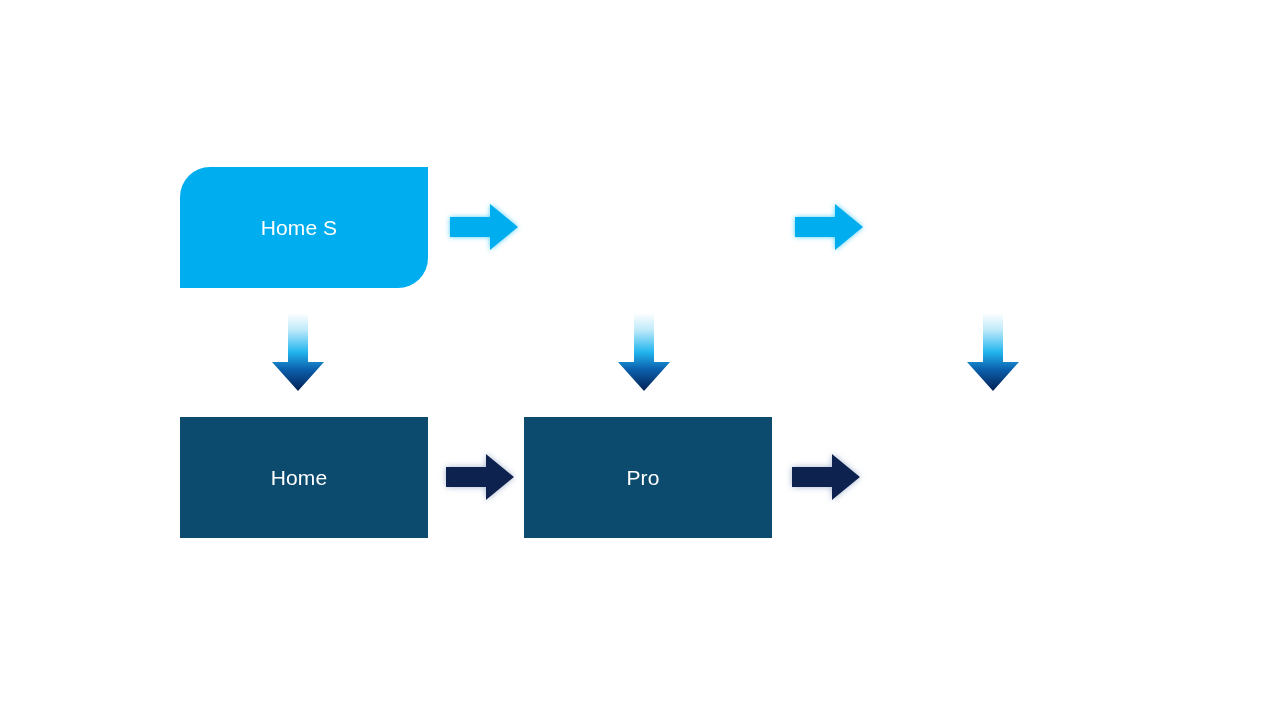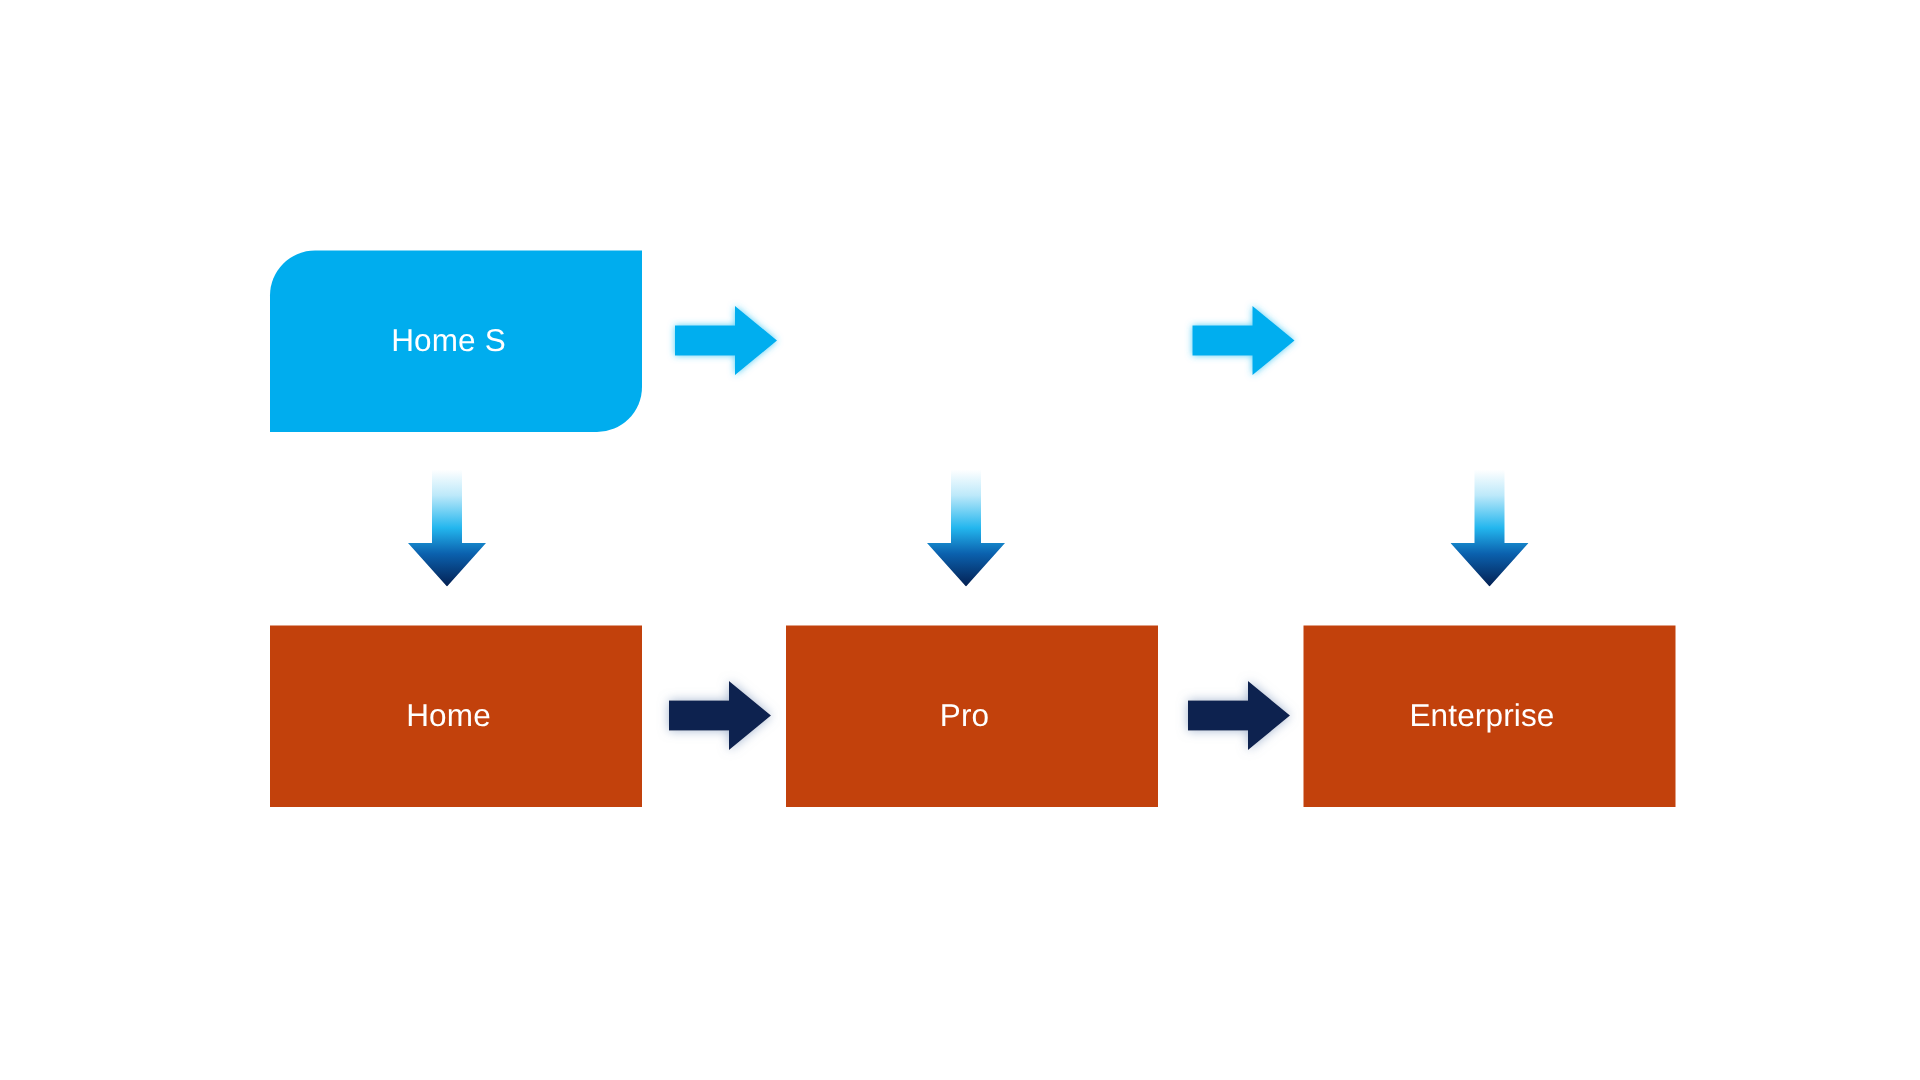--- a/index.html
+++ b/index.html
@@ -35,21 +35,21 @@
     box-sizing: border-box;
   }
 
   .node-service {
     background: #00ADEE;
     
     border-radius: 30px 0 30px 0;
   }
 
   .node-product {
-    background: #c2410c;
+    background: #0c4a6e;
     border-radius: 0;
   }
 
   .node-label {
     color: #ffffff;
     font-size: 21px;
     font-weight: 400;
     line-height: 1;
     letter-spacing: 0.1px;
     white-space: nowrap;
@@ -173,23 +173,20 @@
   </div>
 
   <div class="node node-product" style="left:140px; top:417px;">
     <span class="node-label">Home</span>
   </div>
 
   <div class="node node-product" style="left:484px; top:417px;">
     <span class="node-label">Pro</span>
   </div>
 
-  <div class="node node-product" style="left:829px; top:417px;">
-    <span class="node-label">Enterprise</span>
-  </div>
 
   <div class="arrow-right" style="left:406px; top:454px;">
     <svg viewBox="0 0 68 46" xmlns="http://www.w3.org/2000/svg">
       <defs>
         <filter id="glowNavy1" x="-55%" y="-55%" width="210%" height="210%">
           <feGaussianBlur stdDeviation="3.4" result="b"></feGaussianBlur>
           <feFlood flood-color="#8FA4C4" flood-opacity="0.8"></feFlood>
           <feComposite in2="b" operator="in" result="g"></feComposite>
           <feMerge>
               <feMergeNode in="g"></feMergeNode>

